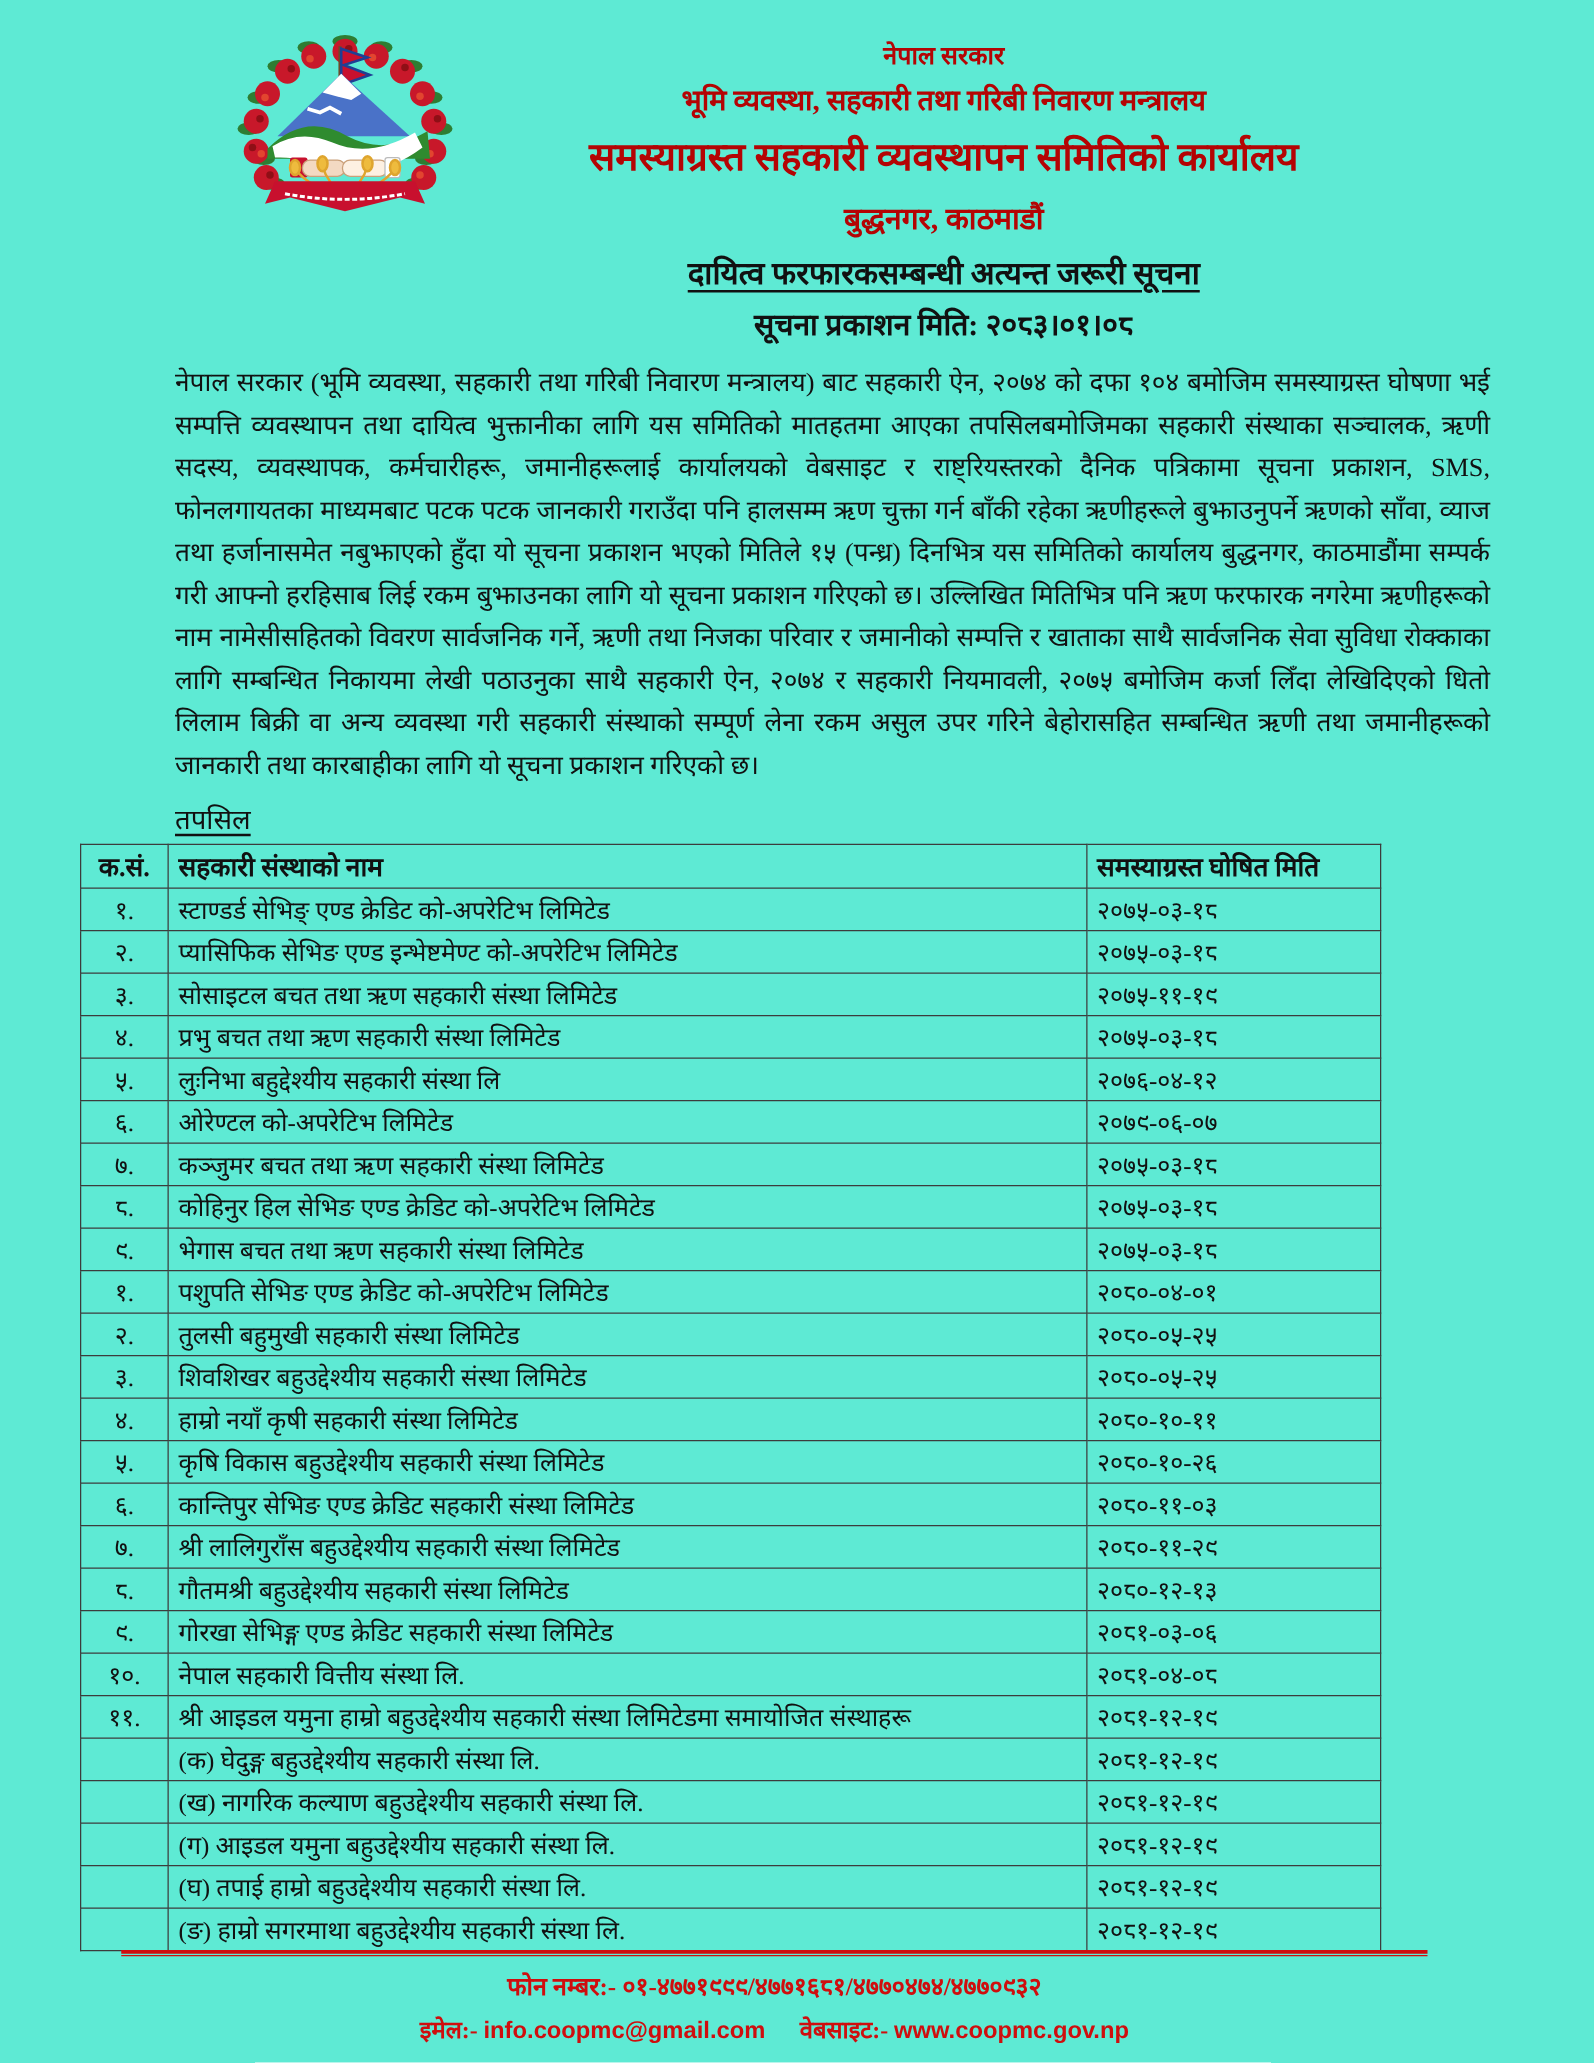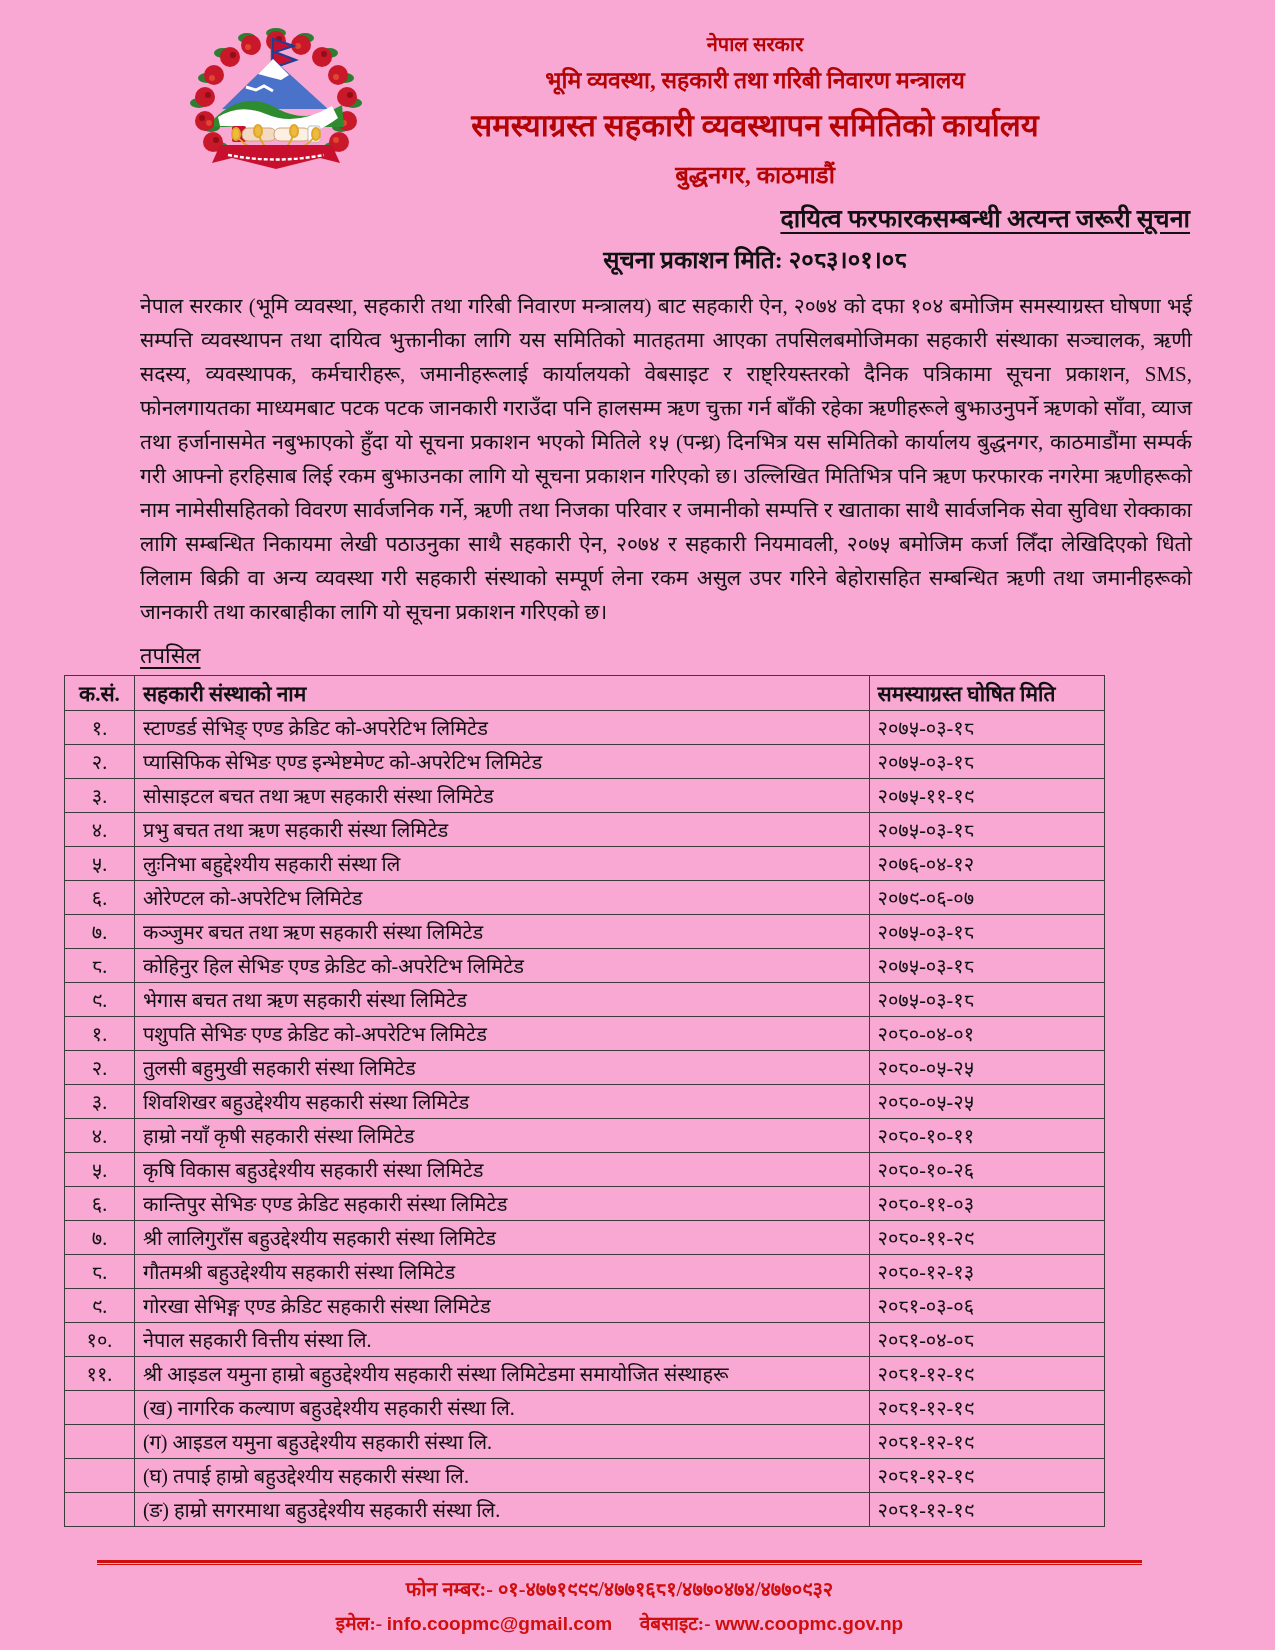--- a/index.html
+++ b/index.html
@@ -5,42 +5,42 @@
   :root{
     --header-red:#b40404;
     --footer-red:#cf0e0e;
     --ink:#111;
     --table-border:#3c3c3c;
   }
   html,body{margin:0;padding:0;background:#fff;}
   .page{
     position:relative;
     width:1275px;height:1650px;
-    background:#f9a8d4;
+    background:#5eead4;
     font-family:"Liberation Serif","DejaVu Serif",serif;
     color:var(--ink);
     overflow:hidden;
   }
   
   .emblem{
     position:absolute;left:186px;top:28px;width:180px;height:162px;
   }
   .header-text{
     margin-left:320px;width:870px;
     padding-top:30px;
     text-align:center;
     color:var(--header-red);
   }
   .gov-line{font-size:20px;font-weight:bold;margin:0 0 6px;}
   .ministry-line{font-size:23px;font-weight:bold;margin:0 0 8px;}
   .office-line{font-size:31px;font-weight:bold;margin:0 0 10px;}
   .city-line{font-size:24px;font-weight:bold;margin:12px 0 10px;}
   .notice-line{
     color:var(--ink);font-size:25px;font-weight:bold;margin:0 0 8px;
-    text-decoration:underline;text-decoration-thickness:2px;text-underline-offset:5px;text-align:right;
+    text-decoration:underline;text-decoration-thickness:2px;text-underline-offset:5px;
   }
   .pubdate-line{color:var(--ink);font-size:24px;font-weight:bold;margin:0;}
   
   .body-par{
     margin:14px 0 0 140px;width:1052px;
     font-size:21px;line-height:34px;
     text-align:justify;
   }
   .tapasil{
     margin:10px 0 6px 140px;
@@ -340,20 +340,25 @@
       <td>नेपाल सहकारी वित्तीय संस्था लि.</td>
       <td>२०८१-०४-०८</td>
     </tr>
 
     <tr>
       <td>११.</td>
       <td>श्री आइडल यमुना हाम्रो बहुउद्देश्यीय सहकारी संस्था लिमिटेडमा समायोजित संस्थाहरू</td>
       <td>२०८१-१२-१९</td>
     </tr>
 
+    <tr>
+      <td></td>
+      <td class="indent">(क) घेदुङ्ग बहुउद्देश्यीय सहकारी संस्था लि.</td>
+      <td>२०८१-१२-१९</td>
+    </tr>
 
     <tr>
       <td></td>
       <td class="indent">(ख) नागरिक कल्याण बहुउद्देश्यीय सहकारी संस्था लि.</td>
       <td>२०८१-१२-१९</td>
     </tr>
 
     <tr>
       <td></td>
       <td class="indent">(ग) आइडल यमुना बहुउद्देश्यीय सहकारी संस्था लि.</td>

